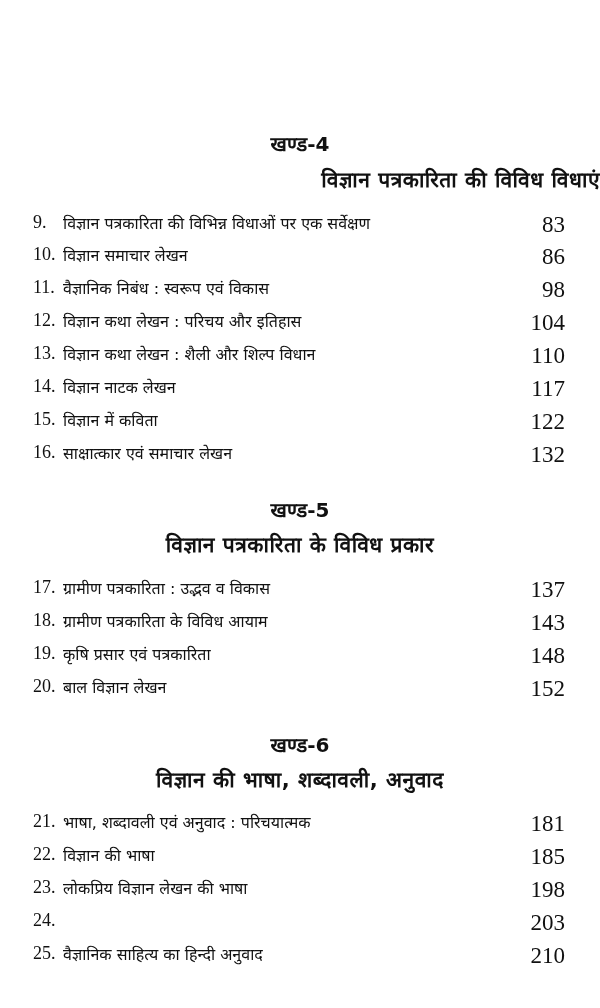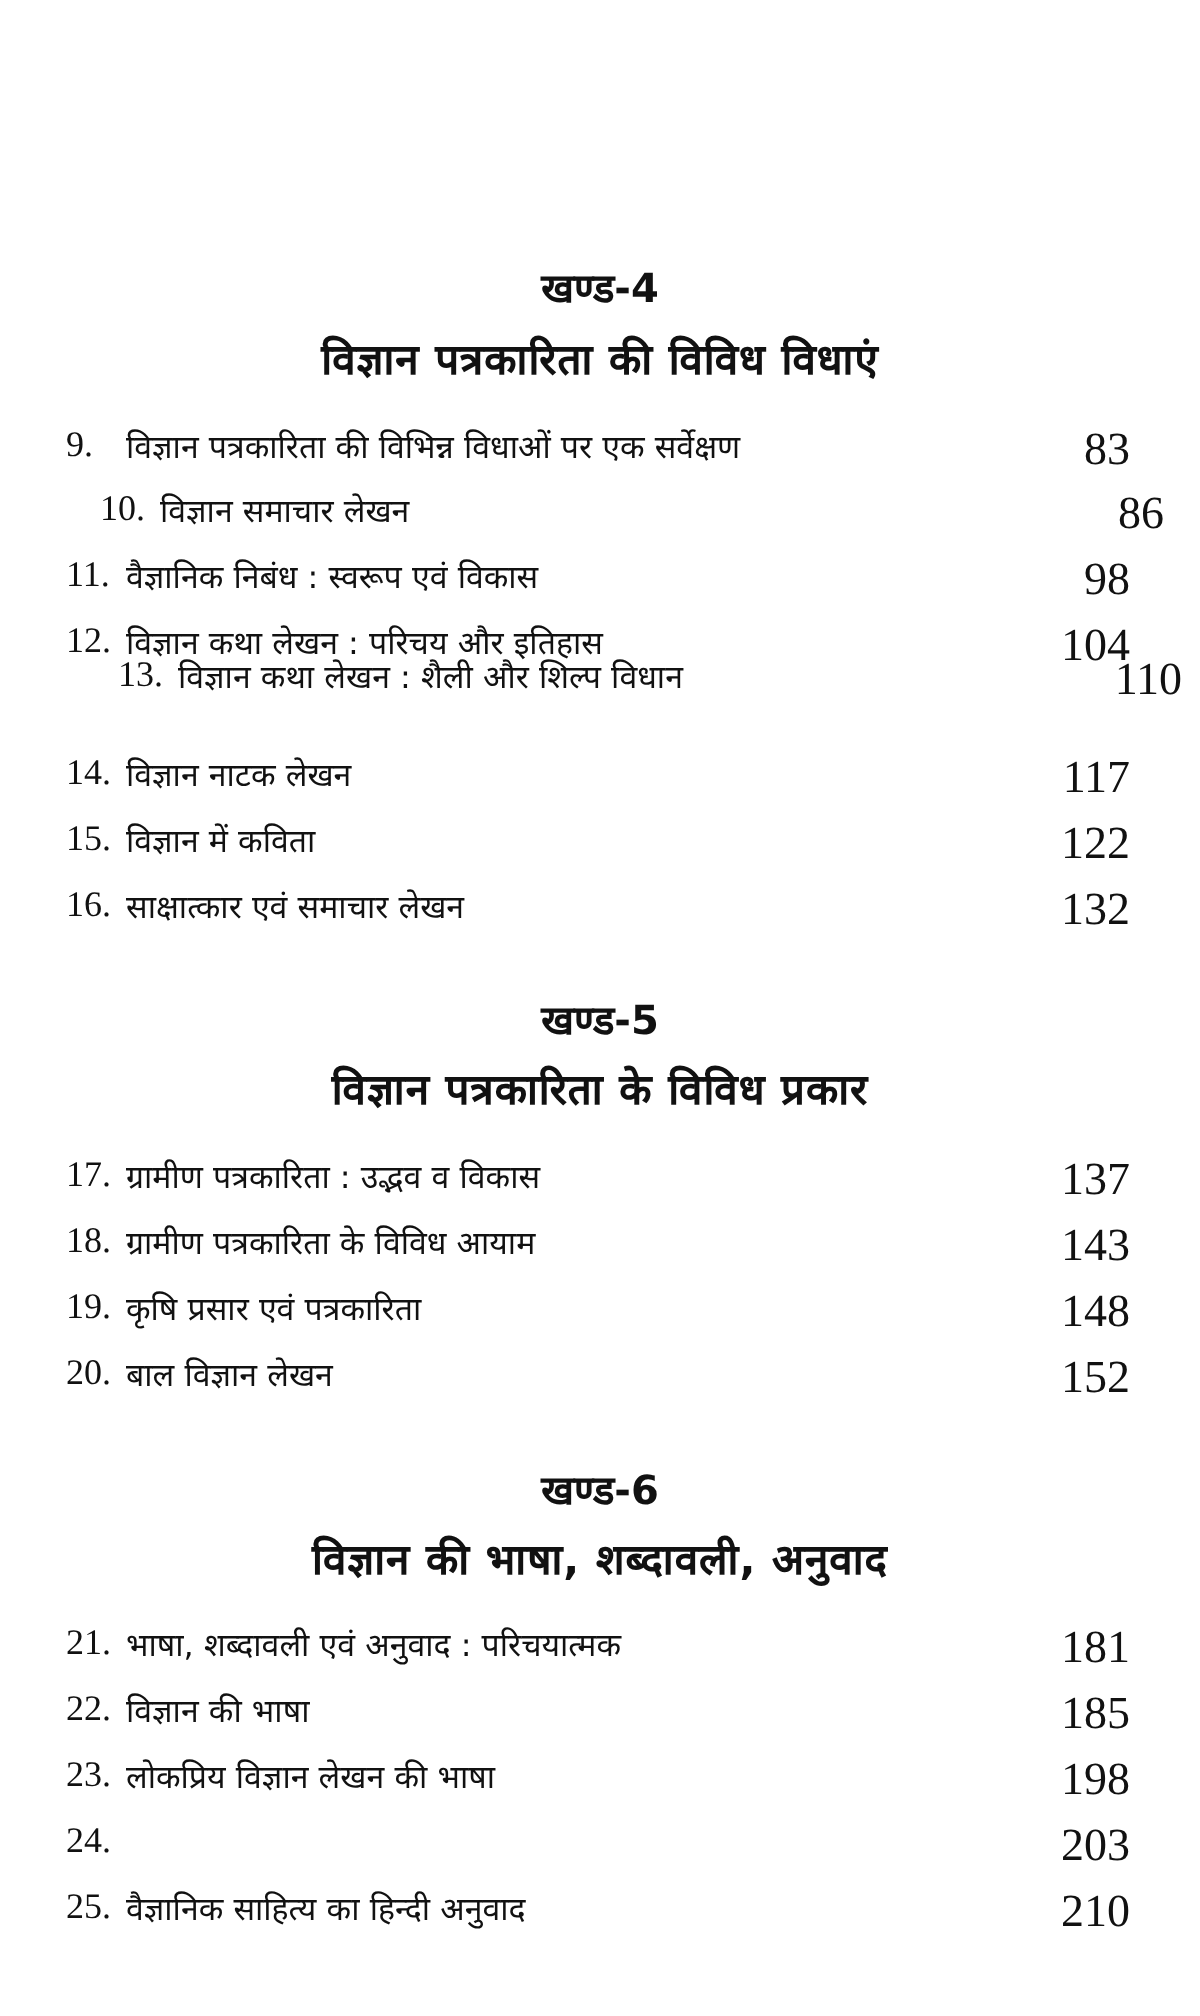--- a/index.html
+++ b/index.html
@@ -22,43 +22,43 @@
   .entry .num { position: absolute; left: 0; top: 0; }
   .entry .text { position: absolute; left: 30px; top: 0; font-family: "DejaVu Sans", sans-serif; font-size: 16px; }
   .entry .page-no { position: absolute; right: 0; top: 0; font-size: 23px; text-align: center; }
 </style>
 </head>
 <body>
 
 <div class="page">
 
   <div class="section-label" style="top:130px;">खण्ड-4</div>
-  <div class="section-title" style="top:165px;">विज्ञान पत्रकारिता की विविध विधाएं</div>
+  <div class="section-title" style="top:165px;text-align:right;">विज्ञान पत्रकारिता की विविध विधाएं</div>
 
   <div class="entry" style="top:212px;">
     <span class="num">9.</span>
     <span class="text">विज्ञान पत्रकारिता की विभिन्न विधाओं पर एक सर्वेक्षण</span>
     <span class="page-no">83</span>
   </div>
-  <div class="entry" style="top:244px;margin-left:17px;">
+  <div class="entry" style="top:244px;">
     <span class="num">10.</span>
     <span class="text">विज्ञान समाचार लेखन</span>
     <span class="page-no">86</span>
   </div>
   <div class="entry" style="top:277px;">
     <span class="num">11.</span>
     <span class="text">वैज्ञानिक निबंध : स्वरूप एवं विकास</span>
     <span class="page-no">98</span>
   </div>
   <div class="entry" style="top:310px;text-decoration:underline;">
     <span class="num">12.</span>
     <span class="text">विज्ञान कथा लेखन : परिचय और इतिहास</span>
     <span class="page-no">104</span>
   </div>
-  <div class="entry" style="top:327px;margin-left:26px;">
+  <div class="entry" style="top:343px;">
     <span class="num">13.</span>
     <span class="text">विज्ञान कथा लेखन : शैली और शिल्प विधान</span>
     <span class="page-no">110</span>
   </div>
   <div class="entry" style="top:376px;">
     <span class="num">14.</span>
     <span class="text">विज्ञान नाटक लेखन</span>
     <span class="page-no">117</span>
   </div>
   <div class="entry" style="top:409px;">

